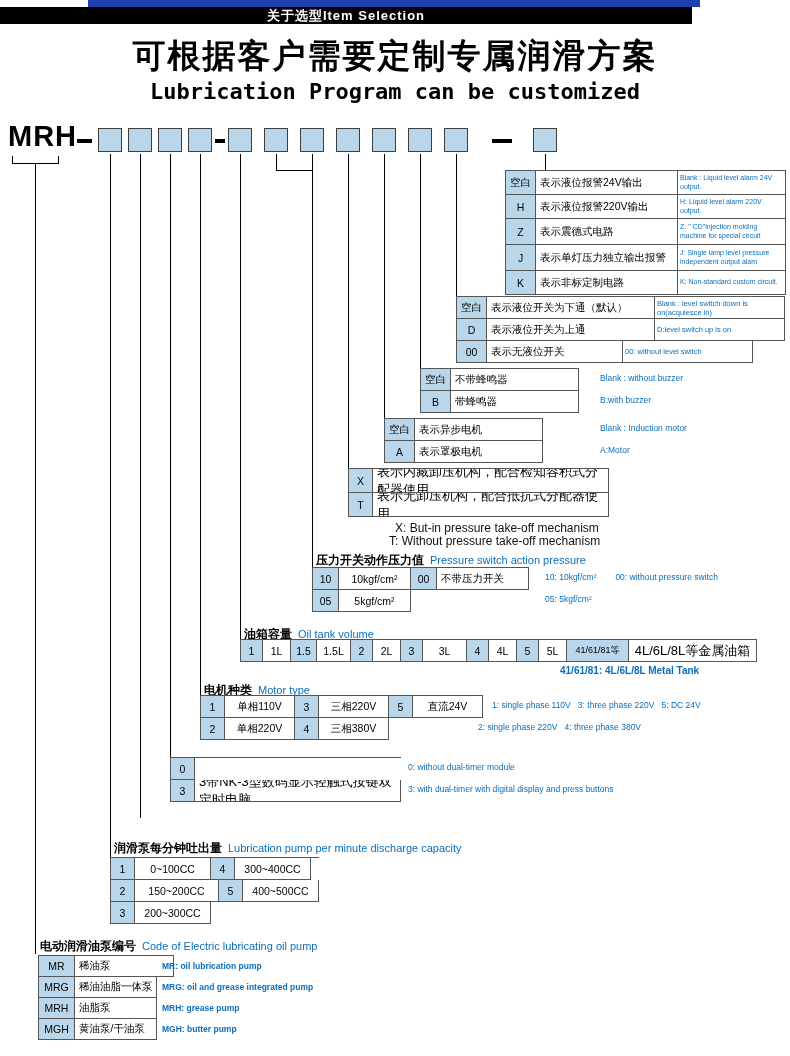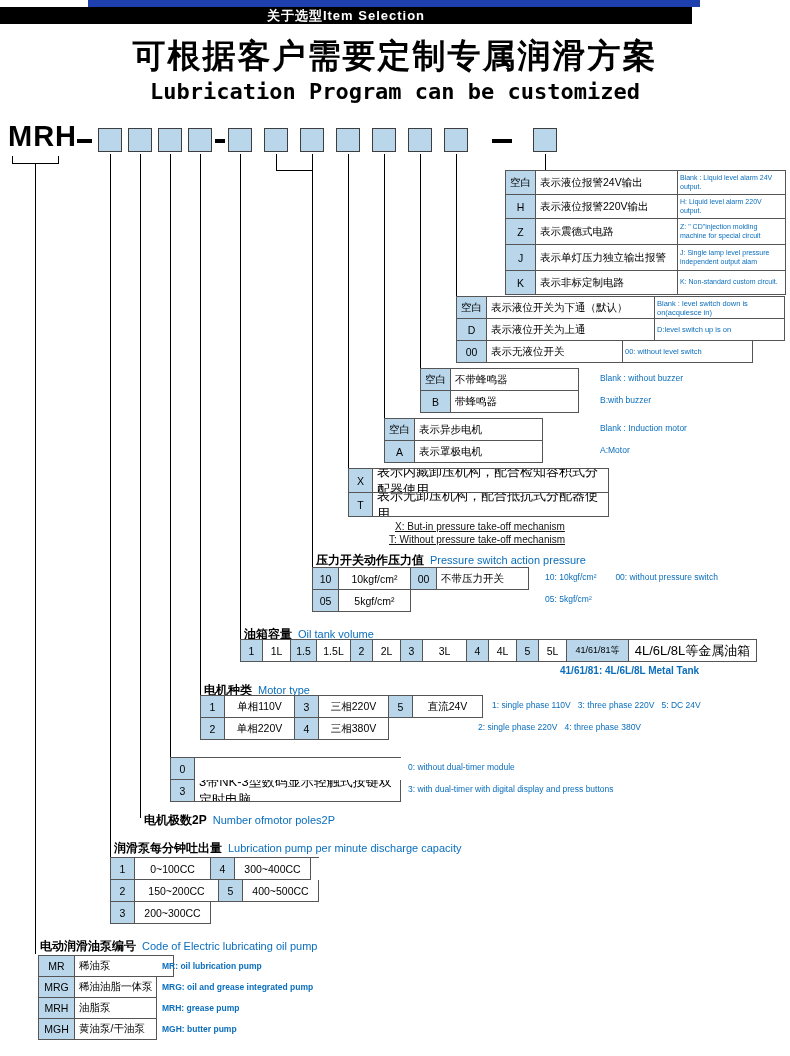--- a/index.html
+++ b/index.html
@@ -23,21 +23,21 @@
   .cc { background:#b9d6ea; justify-content:center; font-size:10.5px; text-align:center; }
   .dc { background:#fff; padding-left:4px; font-size:10.5px; }
   .ctr { justify-content:center; padding-left:0; }
   .ec { background:#fff; color:#0a6ebd; font-size:7px; line-height:1.2; padding:1px 2px; }
   .ec75 { font-size:7.5px; }
   .sec-title { position:absolute; white-space:nowrap; }
   .sec-title .zh { font-weight:bold; font-size:12px; color:#000; }
   .sec-title .en { color:#0a6ebd; font-size:11px; margin-left:6px; }
   .enf { position:absolute; color:#0a6ebd; font-size:8.5px; white-space:pre; }
   .enf-b { font-weight:bold; font-size:10px; }
-  .note { position:absolute; color:#111; font-size:10px; white-space:pre;text-decoration:underline; }
+  .note { position:absolute; color:#111; font-size:12px; white-space:pre; }
   .f9 { font-size:9px; } .f10 { font-size:13px; }
 </style>
 </head>
 <body>
 
 <div class="page">
 
   <div class="topbar-blue"></div>
   <div class="topbar">关于选型Item Selection</div>
   <div class="main-title">可根据客户需要定制专属润滑方案</div>
@@ -221,23 +221,20 @@
       <div class="cell cc" style="width:24px">0</div>
     </div>
     <div class="row" style="height:22px">
       <div class="cell cc" style="width:24px">3</div>
       <div class="cell dc f10" style="width:206px">3带NK-3型数码显示轻触式按键双定时电脑</div>
     </div>
   </div>
   <div class="enf" style="left:408px;top:762px">0: without dual-timer module</div>
   <div class="enf" style="left:408px;top:784px">3: with dual-timer with digital display and press buttons</div>
 
-  <div class="sec-title" style="left:144px;top:810px">
-    <span class="zh">电机极数2P</span><span class="en">Number ofmotor poles2P</span>
-  </div>
 
   <div class="sec-title" style="left:114px;top:838px">
     <span class="zh">润滑泵每分钟吐出量</span><span class="en">Lubrication pump per minute discharge capacity</span>
   </div>
   <div class="tbl" style="left:110px;top:857px">
     <div class="row" style="height:22px">
       <div class="cell cc" style="width:24px">1</div>
       <div class="cell dc ctr" style="width:76px">0~100CC</div>
       <div class="cell cc" style="width:24px">4</div>
       <div class="cell dc ctr" style="width:76px">300~400CC</div>

